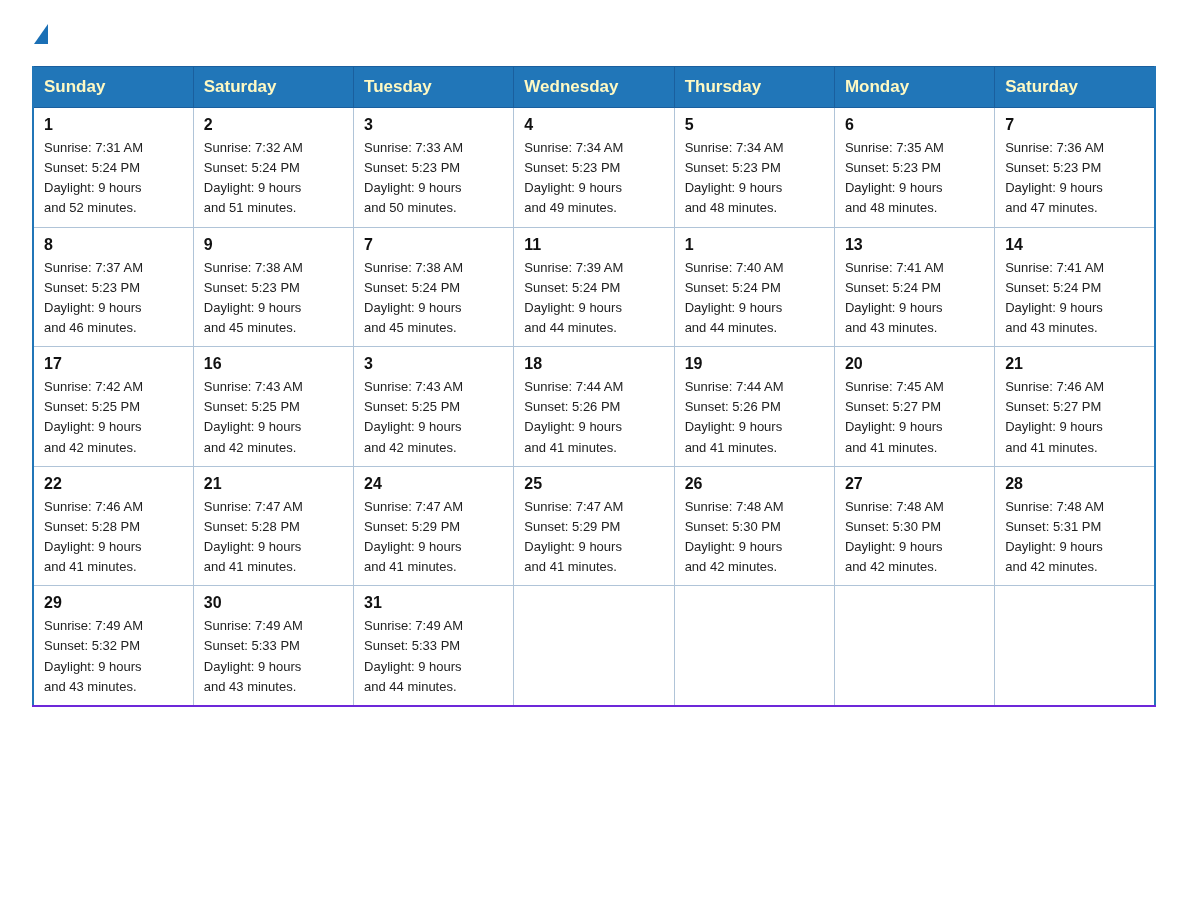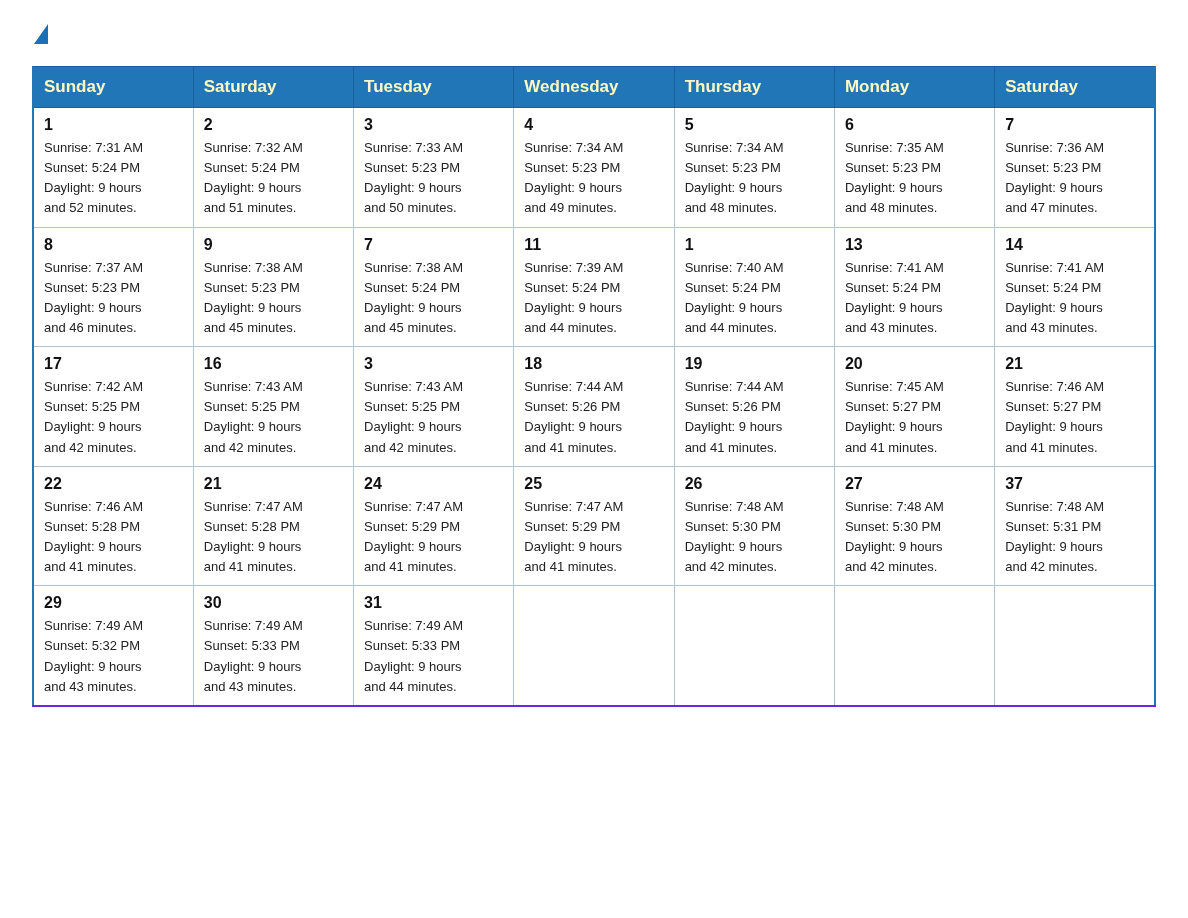--- a/index.html
+++ b/index.html
@@ -247,21 +247,21 @@
         </td>
         <td>
           <span class="day-num">26</span>
           <div class="day-info">Sunrise: 7:48 AM<br>Sunset: 5:30 PM<br>Daylight: 9 hours<br>and 42 minutes.</div>
         </td>
         <td>
           <span class="day-num">27</span>
           <div class="day-info">Sunrise: 7:48 AM<br>Sunset: 5:30 PM<br>Daylight: 9 hours<br>and 42 minutes.</div>
         </td>
         <td>
-          <span class="day-num">37</span>
+          <span class="day-num">28</span>
           <div class="day-info">Sunrise: 7:48 AM<br>Sunset: 5:31 PM<br>Daylight: 9 hours<br>and 42 minutes.</div>
         </td>
       </tr>
       <tr>
         <td>
           <span class="day-num">29</span>
           <div class="day-info">Sunrise: 7:49 AM<br>Sunset: 5:32 PM<br>Daylight: 9 hours<br>and 43 minutes.</div>
         </td>
         <td>
           <span class="day-num">30</span>

